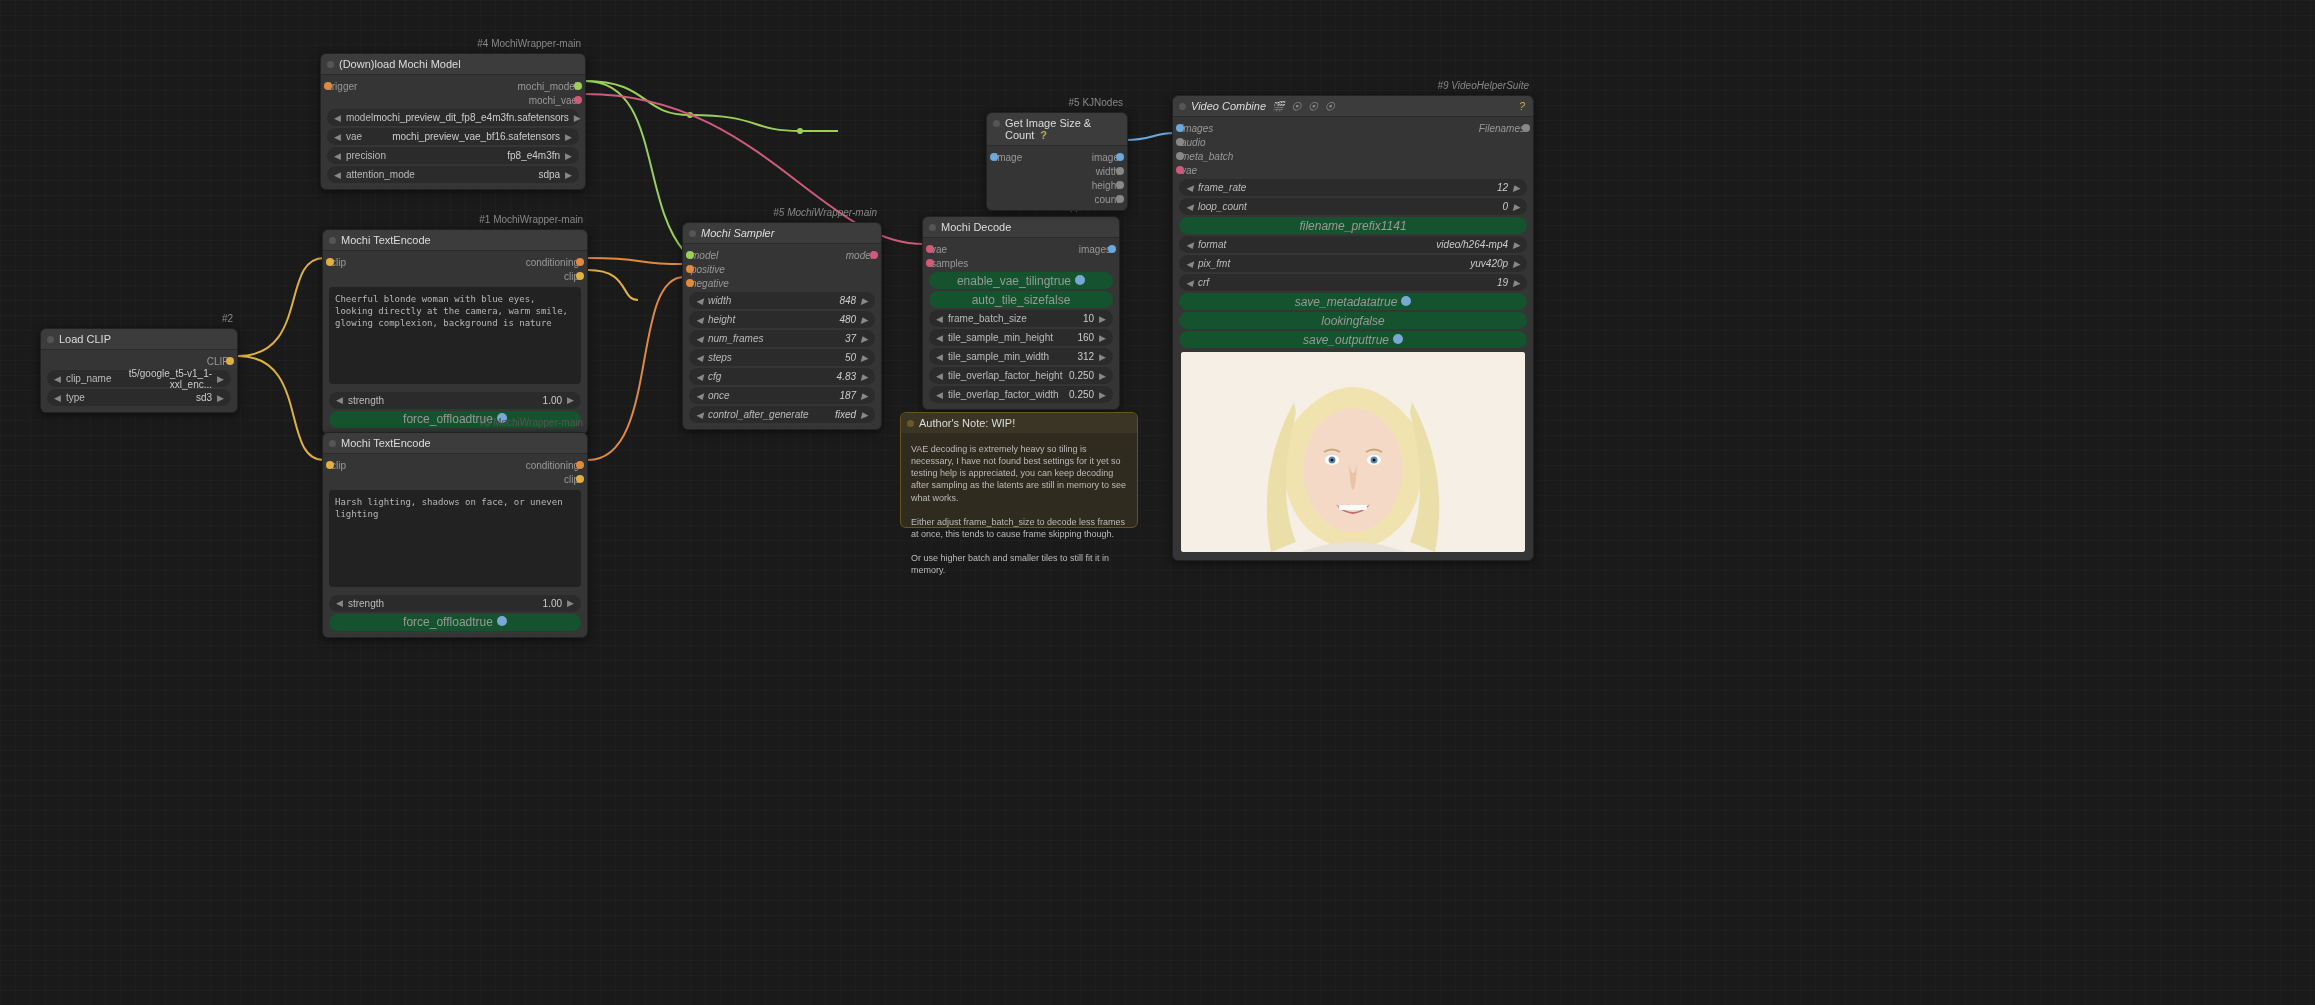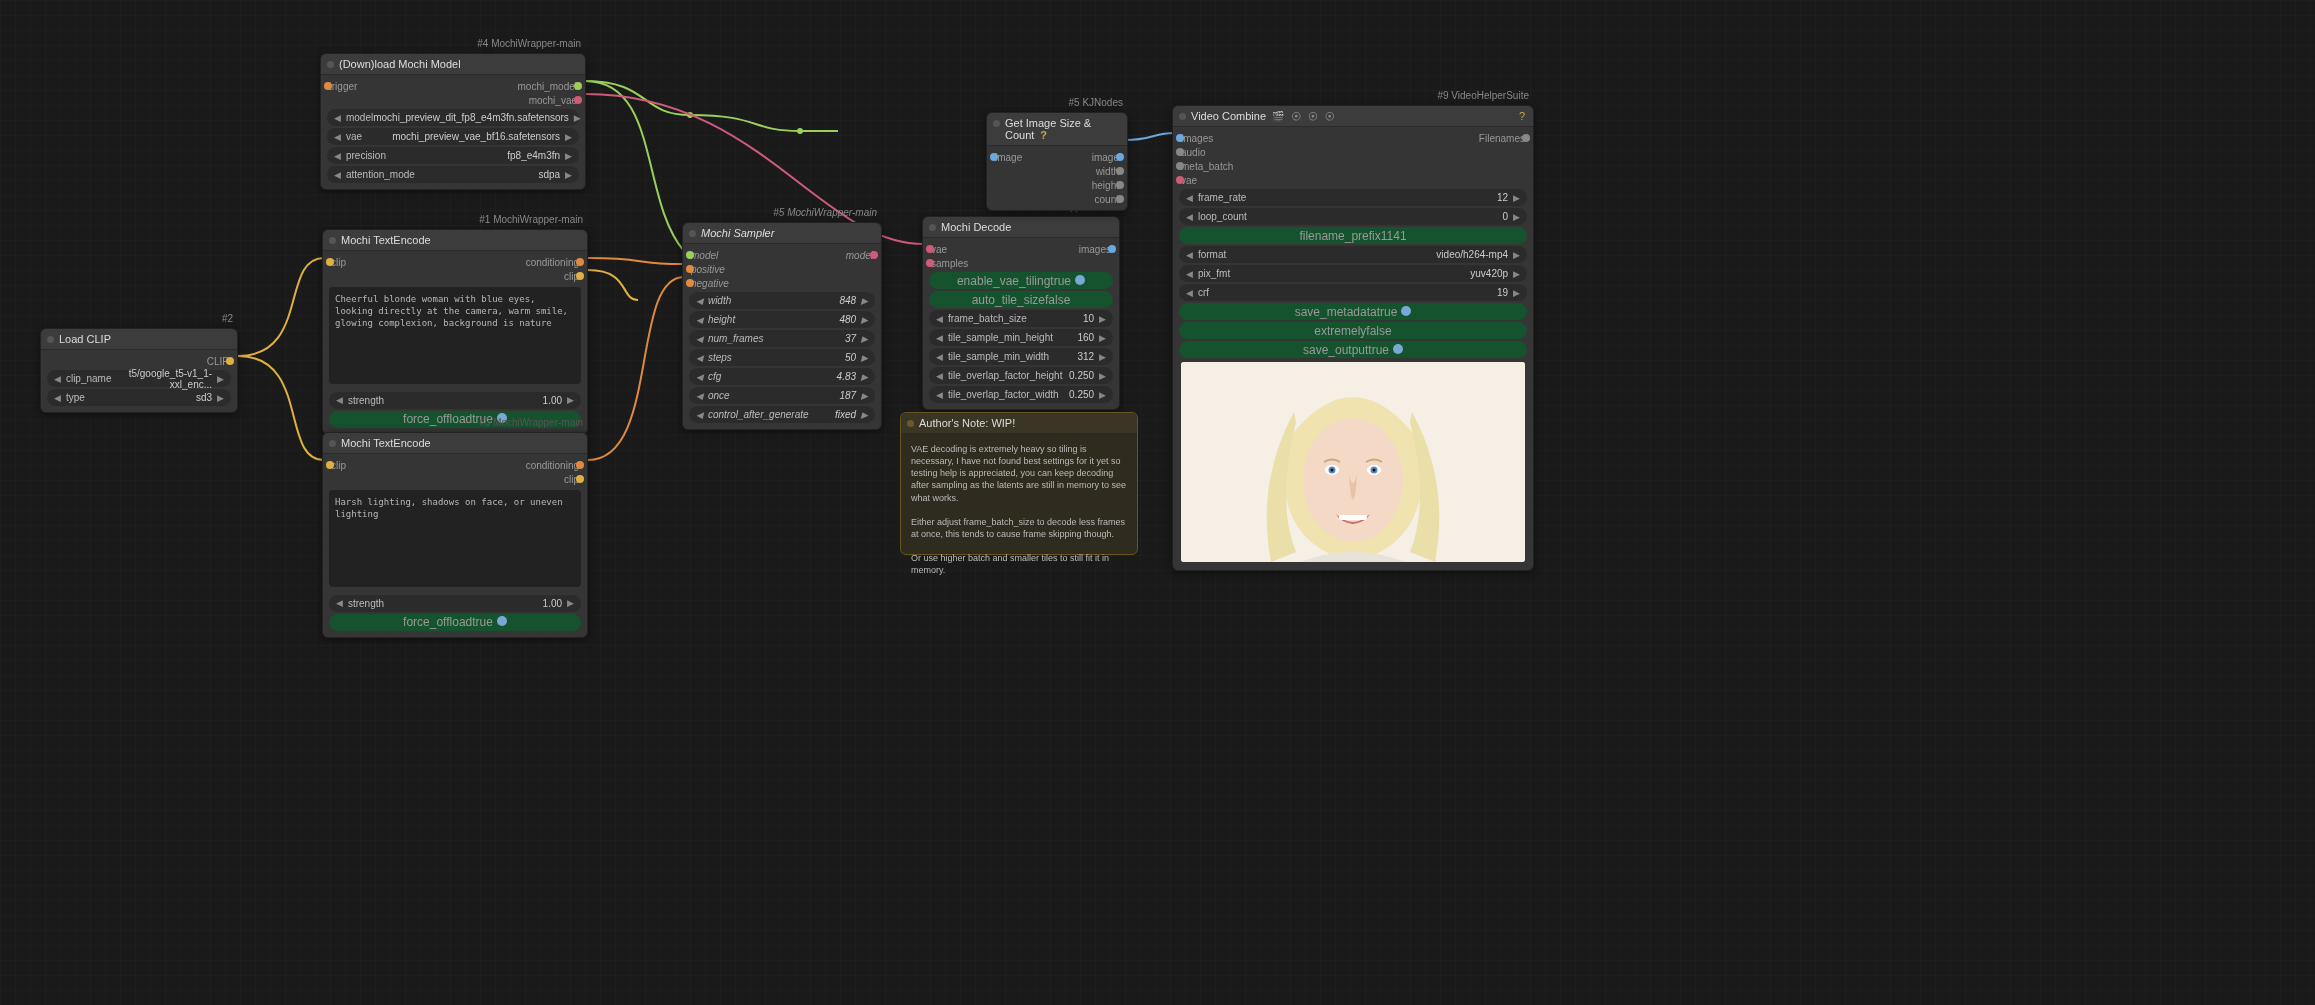--- a/index.html
+++ b/index.html
@@ -448,21 +448,21 @@
         <span class="port-right">height</span>
         <span class="port-dot out" style="background:#888"></span>
       </div>
     <div class="port-row">
         <span class="port-right">count</span>
         <span class="port-dot out" style="background:#888"></span>
       </div>
   </div>
 </div>
 
-<div class="node" style="left:1172px; top:105px; width:362px;">
+<div class="node" style="left:1172px; top:95px; width:362px;font-style:italic;">
   <div class="node-badge">#9 VideoHelperSuite</div>
   <div class="node-header"><span class="dot"></span><span>Video Combine</span><span class="vc-icons">🎬 ⦿ ⦿ ⦿</span><span style="float:right;color:#c7a84a">?</span></div>
   <div class="node-body">
     <div class="port-row">
         <span class="port-dot in" style="background:#6aa8e0"></span>
         <span class="port-left">images</span>
         <span class="port-right">Filenames</span>
         <span class="port-dot out" style="background:#888"></span>
       </div>
     <div class="port-row">
@@ -509,21 +509,21 @@
         <span class="arrow">◀</span>
         <span class="param-label">crf</span>
         <span class="param-value">19</span>
         <span class="arrow">▶</span>
       </div>
     <div class="param-static">
         <span>save_metadata</span>
         <span><span>true</span><span class="toggle-dot"></span></span>
       </div>
     <div class="param-static">
-        <span>extremely</span>
+        <span>looking</span>
         <span>false</span>
       </div>
     <div class="param-static">
         <span>save_output</span>
         <span><span>true</span><span class="toggle-dot"></span></span>
       </div>
     <div class="preview-img">
       <svg width="100%" height="100%" viewBox="0 0 354 200" preserveAspectRatio="xMidYMid slice">
         <rect width="354" height="200" fill="#f5efe6"></rect>
         <ellipse cx="177" cy="115" rx="58" ry="72" fill="#f2d6bf"></ellipse>
@@ -541,20 +541,20 @@
         <path d="M 160 152 Q 177 168 194 152 Q 190 160 177 162 Q 164 160 160 152" fill="#c96a6a"></path>
         <rect x="163" y="153" width="28" height="5" rx="2" fill="#fff"></rect>
         <path d="M 120 60 Q 100 140 120 190 L 95 200 Q 80 120 118 50 Z" fill="#eadfa8"></path>
         <path d="M 234 60 Q 254 140 234 190 L 259 200 Q 274 120 236 50 Z" fill="#eadfa8"></path>
         <path d="M 140 195 Q 177 185 214 195 L 230 200 L 124 200 Z" fill="#e8e2d8"></path>
       </svg>
     </div>
   </div>
 </div>
 
-<div class="note-node" style="left:900px; top:412px; width:238px; height:143px;">
+<div class="note-node" style="left:900px; top:412px; width:238px; height:116px;">
   <div class="note-header"><span class="dot"></span><span>Author's Note: WIP!</span></div>
   <div class="note-body">VAE decoding is extremely heavy so tiling is necessary, I have not found best settings for it yet so testing help is appreciated, you can keep decoding after sampling as the latents are still in memory to see what works.
 
 Either adjust frame_batch_size to decode less frames at once, this tends to cause frame skipping though.
 
 Or use higher batch and smaller tiles to still fit it in memory.</div>
 </div>
 
 </body></html>

